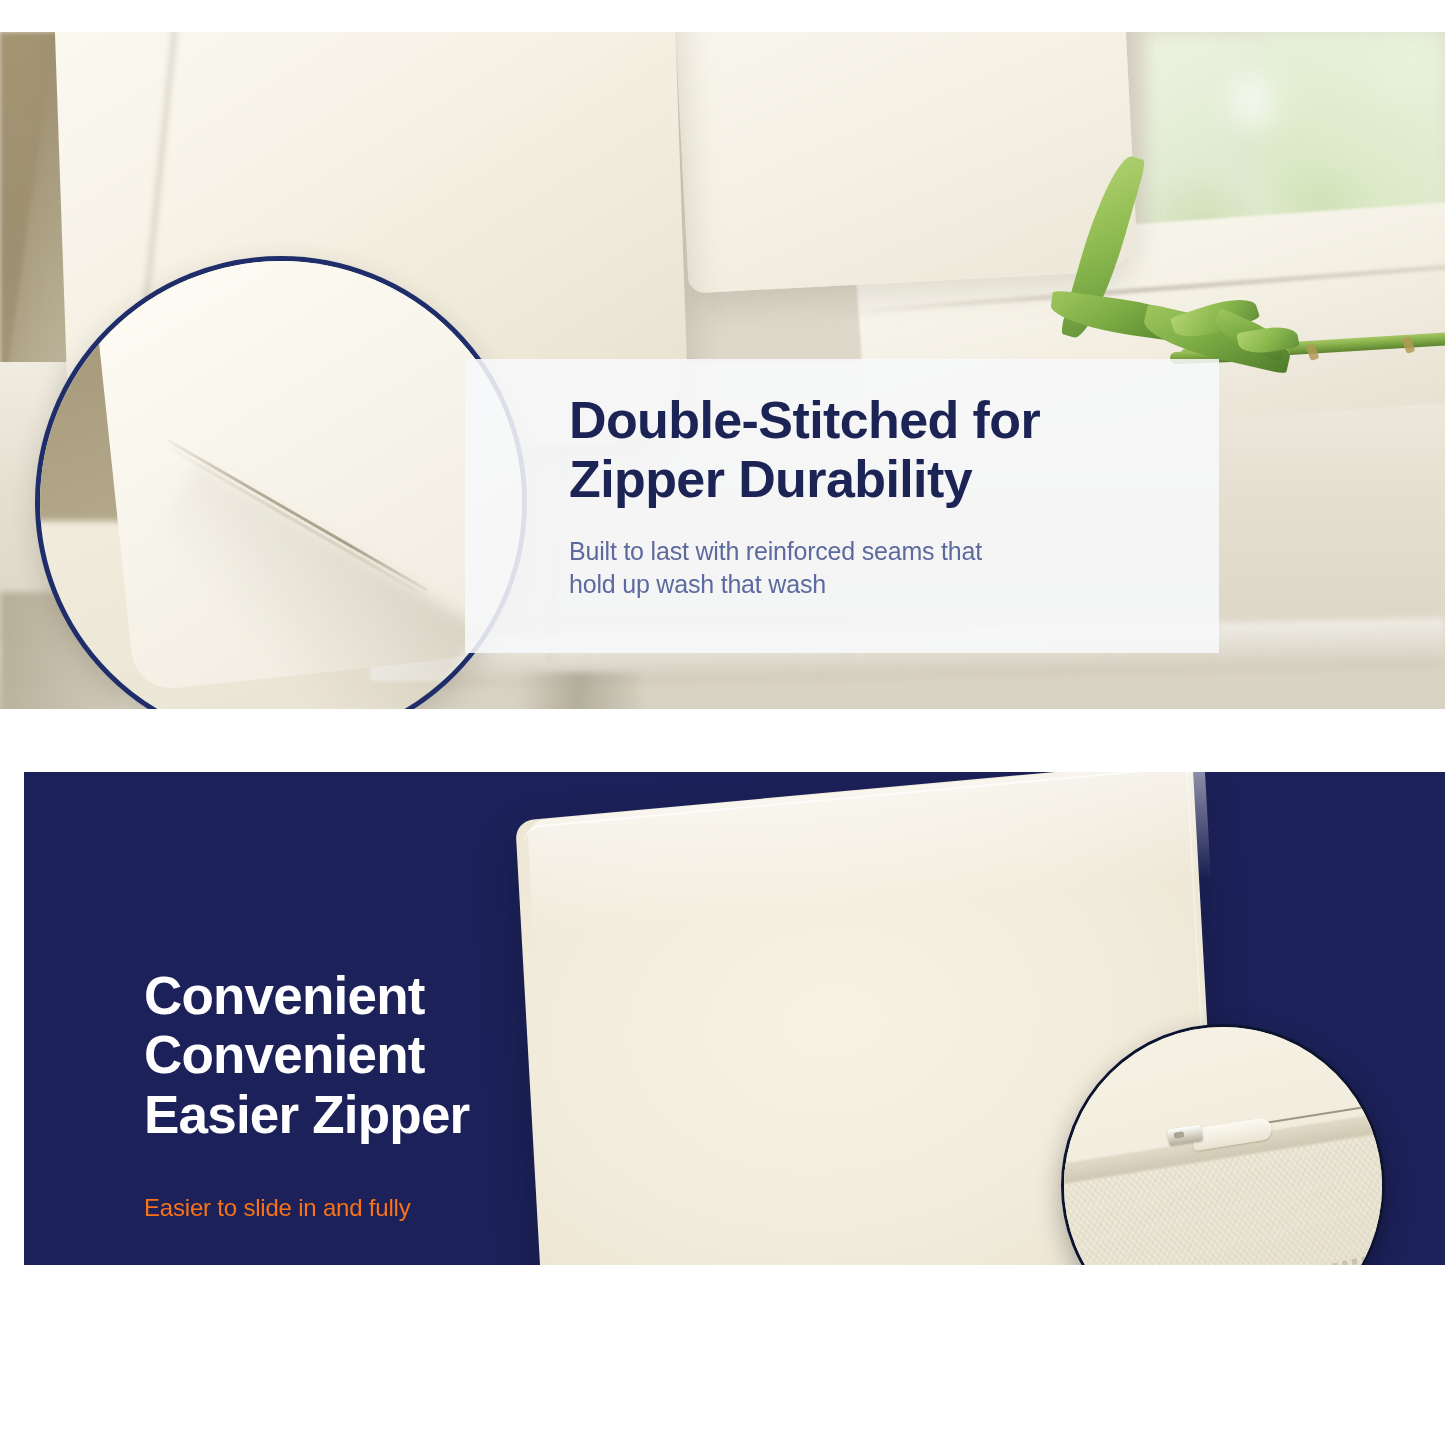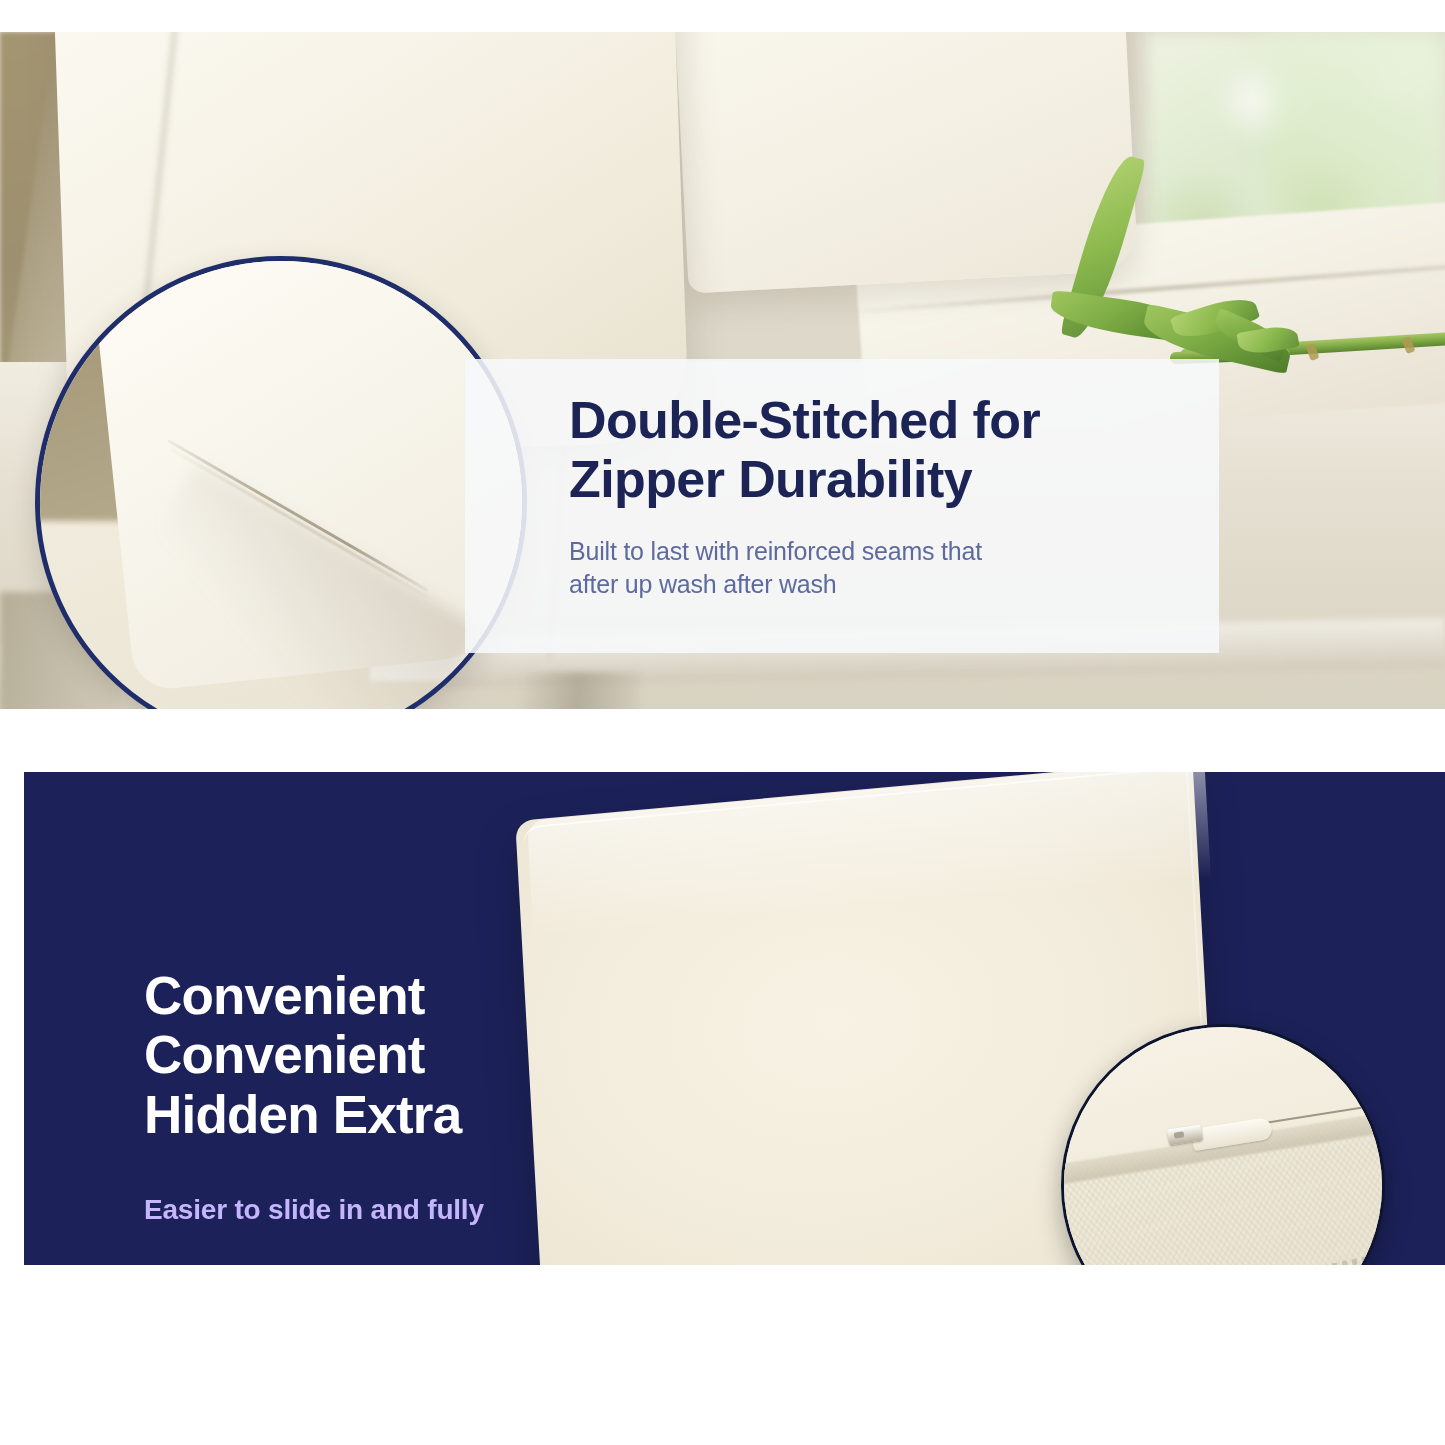--- a/index.html
+++ b/index.html
@@ -298,23 +298,23 @@
     color: #ffffff;
     font-size: 53px;
     font-weight: bold;
     line-height: 1.12;
     letter-spacing: -.8px;
   }
   .sub-bottom {
     position: absolute;
     left: 120px; top: 420px;
     width: 470px;
-    color: #c4b5fd;
-    font-size: 28px;
-    font-weight: bold;
+    color: #f97316;
+    font-size: 24px;
+    font-weight: normal;
     line-height: 1.32;
     letter-spacing: -.2px;
   }
 
   
   .pillow-navy {
     position: absolute;
     left: 505px; top: 18px;
     width: 680px; height: 545px;
     background:
@@ -484,32 +484,32 @@
       <div class="cs-seam2"></div>
     </div>
 
     <div class="text-panel-top">
       <div class="heading-top">
         <div>Double-Stitched for</div>
         <div>Zipper Durability</div>
       </div>
       <div class="sub-top">
         <div>Built to last with reinforced seams that</div>
-        <div>after up wash after wash</div>
+        <div>hold up wash that wash</div>
       </div>
     </div>
 
   </div>
 
   <div class="panel-bottom">
 
     <div class="heading-bottom">
       <div>Convenient</div>
       <div>Convenient</div>
-      <div>Hidden Extra</div>
+      <div>Easier Zipper</div>
     </div>
 
     <div class="sub-bottom">
       <div>Easier to slide in and fully</div>
     </div>
 
     <div class="pillow-navy"></div>
     <div class="pillow-navy-top-shade"></div>
     <div class="pillow-navy-edge-hi"></div>
     <div class="pillow-navy-seam"></div>

